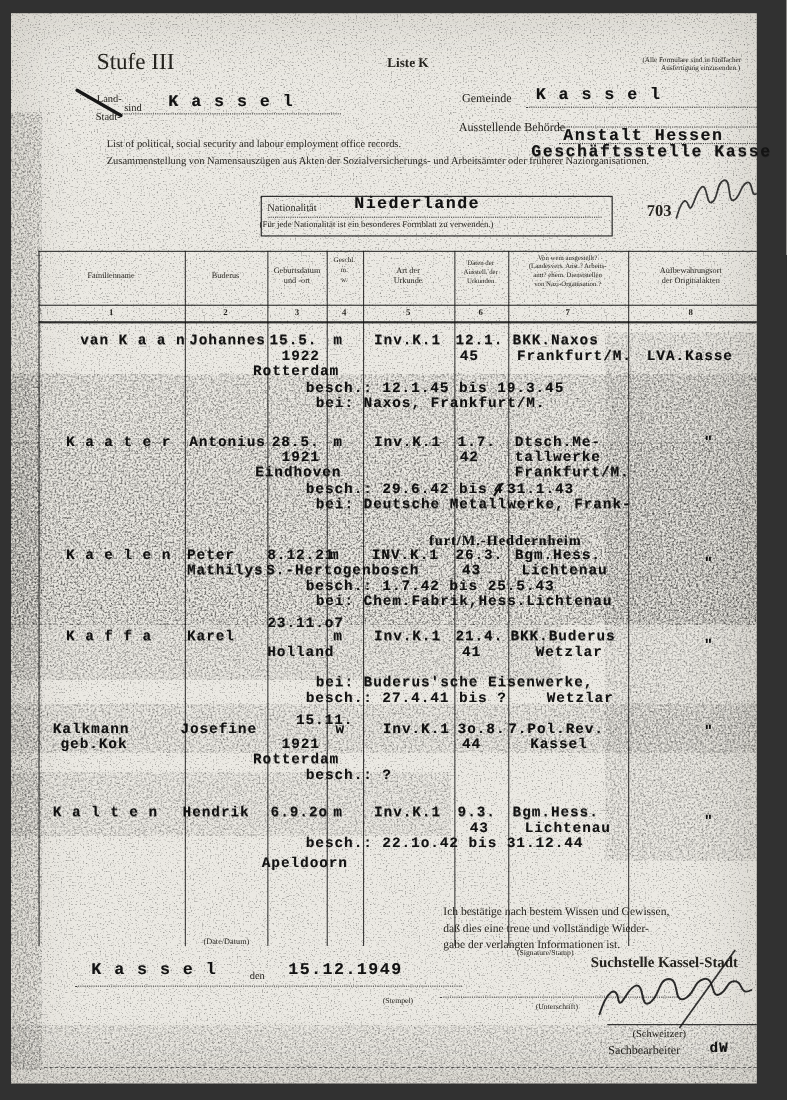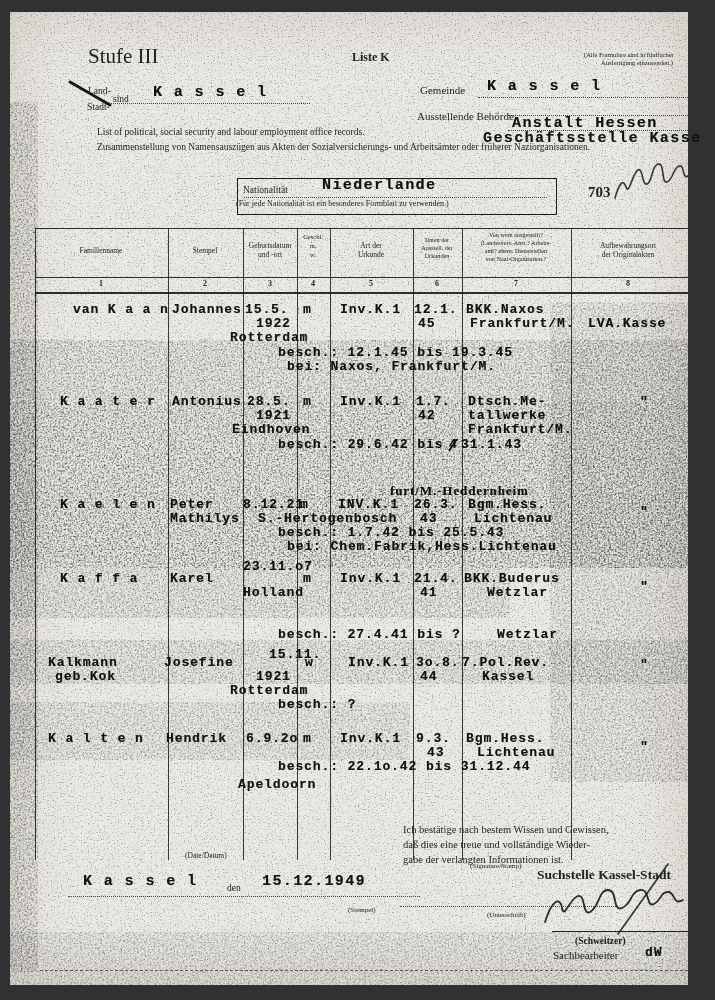--- a/index.html
+++ b/index.html
@@ -82,21 +82,21 @@
         <div class="frag sr z11" style="left: 407px; top: 98px;">Ausstellende Behörde</div>
         <div class="frag mL" style="left: 502px; top: 104px;">Anstalt Hessen</div>
         <div class="frag mL" style="left: 473px; top: 119px;">Geschäftsstelle Kasse</div>
         <div class="frag sr z9" style="left: 87px; top: 115px;">List of political, social security and labour employment office records.</div>
         <div class="frag sr z9" style="left: 87px; top: 130px;">Zusammenstellung von Namensauszügen aus Akten der Sozialversicherungs- und Arbeitsämter oder früherer Naziorganisationen.</div>
         <div class="frag sr z9" style="left: 233px; top: 173px;">Nationalität</div>
         <div class="frag mL" style="left: 312px; top: 166px;">Niederlande</div>
         <div class="frag sr z8" style="left: 226px; top: 187px;">(Für jede Nationalität ist ein besonderes Formblatt zu verwenden.)</div>
         <div class="frag sr z15 b" style="left: 578px; top: 172px;">703</div>
         <div class="frag sr z75 ctr" style="left: 91px; top: 234px;">Familienname</div>
-        <div class="frag sr z75 ctr" style="left: 195px; top: 234px;">Stempel</div>
+        <div class="frag sr z75 ctr" style="left: 195px; top: 234px;">Buderus</div>
         <div class="frag sr z75 ctr" style="left: 260px; top: 229px;">Geburtsdatum</div>
         <div class="frag sr z75 ctr" style="left: 260px; top: 238px;">und -ort</div>
         <div class="frag sr z65 ctr" style="left: 303px; top: 221px;">Geschl.</div>
         <div class="frag sr z65 ctr" style="left: 303px; top: 230px;">m.</div>
         <div class="frag sr z65 ctr" style="left: 303px; top: 239px;">w.</div>
         <div class="frag sr z75 ctr" style="left: 361px; top: 229px;">Art der</div>
         <div class="frag sr z75 ctr" style="left: 361px; top: 238px;">Urkunde</div>
         <div class="frag sr z6 ctr" style="left: 427px; top: 224px;">Daten der</div>
         <div class="frag sr z6 ctr" style="left: 427px; top: 232px;">Ausstell. der</div>
         <div class="frag sr z6 ctr" style="left: 427px; top: 240px;">Urkunden</div>
@@ -137,47 +137,49 @@
         <div class="frag m" style="left: 458px; top: 383px;">Dtsch.Me-</div>
         <div class="frag m" style="left: 630px; top: 383px;">"</div>
         <div class="frag m" style="left: 246px; top: 397px;">1921</div>
         <div class="frag m" style="left: 408px; top: 397px;">42</div>
         <div class="frag m" style="left: 458px; top: 397px;">tallwerke</div>
         <div class="frag m" style="left: 222px; top: 411px;">Eindhoven</div>
         <div class="frag m" style="left: 458px; top: 411px;">Frankfurt/M.</div>
         <div class="frag m" style="left: 268px; top: 426px;">besch.: 29.6.42 bis</div>
         <div class="frag m struck" style="left: 439px; top: 426px;">4</div>
         <div class="frag m" style="left: 451px; top: 426px;">31.1.43</div>
+        <div class="frag m" style="left: 277px; top: 440px;">bei: Deutsche Metallwerke, Frank-</div>
         <div class="frag m" style="left: 380px; top: 472px; font-family: Liberation Serif, serif;">furt/M.-Heddernheim</div>
         <div class="frag m" style="left: 50px; top: 486px;">K a e l e n</div>
         <div class="frag m" style="left: 160px; top: 486px;">Peter</div>
         <div class="frag m" style="left: 233px; top: 486px;">8.12.21</div>
         <div class="frag m" style="left: 290px; top: 486px;">m</div>
         <div class="frag m" style="left: 328px; top: 486px;">INV.K.1</div>
         <div class="frag m" style="left: 404px; top: 486px;">26.3.</div>
         <div class="frag m" style="left: 458px; top: 486px;">Bgm.Hess.</div>
         <div class="frag m" style="left: 630px; top: 493px;">"</div>
         <div class="frag m" style="left: 160px; top: 500px;">Mathilys</div>
-        <div class="frag m" style="left: 248px; top: 500px;">S.-Hertogenbosch</div>
+        <div class="frag m" style="left: 232px; top: 500px;">S.-Hertogenbosch</div>
         <div class="frag m" style="left: 410px; top: 500px;">43</div>
         <div class="frag m" style="left: 464px; top: 500px;">Lichtenau</div>
         <div class="frag m" style="left: 268px; top: 514px;">besch.: 1.7.42 bis 25.5.43</div>
         <div class="frag m" style="left: 277px; top: 528px;">bei: Chem.Fabrik,Hess.Lichtenau</div>
         <div class="frag m" style="left: 50px; top: 560px;">K a f f a</div>
         <div class="frag m" style="left: 160px; top: 560px;">Karel</div>
         <div class="frag m" style="left: 233px; top: 548px;">23.11.o7</div>
         <div class="frag m" style="left: 293px; top: 560px;">m</div>
         <div class="frag m" style="left: 330px; top: 560px;">Inv.K.1</div>
         <div class="frag m" style="left: 404px; top: 560px;">21.4.</div>
         <div class="frag m" style="left: 454px; top: 560px;">BKK.Buderus</div>
         <div class="frag m" style="left: 630px; top: 568px;">"</div>
         <div class="frag m" style="left: 233px; top: 574px;">Holland</div>
         <div class="frag m" style="left: 410px; top: 574px;">41</div>
         <div class="frag m" style="left: 477px; top: 574px;">Wetzlar</div>
         <div class="frag m" style="left: 268px; top: 588px; margin-top: 28px;">besch.: 27.4.41 bis ?</div>
+        <div class="frag m" style="left: 277px; top: 602px;">bei: Buderus'sche Eisenwerke,</div>
         <div class="frag m" style="left: 487px; top: 616px;">Wetzlar</div>
         <div class="frag m" style="left: 38px; top: 644px;">Kalkmann</div>
         <div class="frag m" style="left: 154px; top: 644px;">Josefine</div>
         <div class="frag m" style="left: 233px; top: 636px; padding-left: 26px;">15.11.</div>
         <div class="frag m" style="left: 295px; top: 644px;">w</div>
         <div class="frag m" style="left: 338px; top: 644px;">Inv.K.1</div>
         <div class="frag m" style="left: 406px; top: 644px;">3o.8.</div>
         <div class="frag m" style="left: 452px; top: 644px;">7.Pol.Rev.</div>
         <div class="frag m" style="left: 630px; top: 646px;">"</div>
         <div class="frag m" style="left: 45px; top: 658px;">geb.Kok</div>
@@ -202,21 +204,21 @@
         <div class="frag sr z10" style="left: 393px; top: 827px;">daß dies eine treue und vollständige Wieder-</div>
         <div class="frag sr z10" style="left: 393px; top: 842px;">gabe der verlangten Informationen ist.</div>
         <div class="frag sr z7" style="left: 460px; top: 850px;">(Signature/Stamp)</div>
         <div class="frag sr z135 b" style="left: 527px; top: 855px;">Suchstelle Kassel-Stadt</div>
         <div class="frag sr z75" style="left: 175px; top: 839px;">(Date/Datum)</div>
         <div class="frag mL" style="left: 73px; top: 862px;">K a s s e l</div>
         <div class="frag sr z9" style="left: 217px; top: 871px;">den</div>
         <div class="frag mL" style="left: 252px; top: 862px;">15.12.1949</div>
         <div class="frag sr z7" style="left: 338px; top: 894px;">(Stempel)</div>
         <div class="frag sr z7" style="left: 477px; top: 899px;">(Unterschrift)</div>
-        <div class="frag sr z9" style="left: 565px; top: 924px; font-weight: bold;">(Schweitzer)</div>
+        <div class="frag sr z9" style="left: 565px; top: 924px;">(Schweitzer)</div>
         <div class="frag sr z11" style="left: 543px; top: 937px;">Sachbearbeiter</div>
         <div class="frag m" style="left: 635px; top: 934px;">dW</div>
       </div>
 
     <svg class="layer" width="678" height="973" viewBox="0 0 678 973">
       <path d="M60 70 L100 93" stroke="#181818" stroke-width="3" fill="none" stroke-linecap="round"></path>
       <path d="M605 186 C609 172,613 166,616 175 C619 184,622 162,628 158 C633 155,632 174,637 172 C643 170,641 154,648 152 C655 150,651 172,657 170 C663 168,663 156,669 154 C675 152,672 168,678 164" stroke="#1a1a1a" stroke-width="1.6" fill="none" stroke-linecap="round" opacity=".85"></path>
       <path d="M535 910 C542 888,550 884,552 896 C554 908,560 886,568 884 C576 882,572 904,580 900 C590 895,588 878,598 878 C608 878,602 900,612 896 C622 892,620 880,630 878 C640 876,636 896,644 892 C652 888,650 880,658 880 C666 880,662 894,673 888" stroke="#161616" stroke-width="1.8" fill="none" stroke-linecap="round" opacity=".9"></path>
       <path d="M608 922 L658 852" stroke="#161616" stroke-width="1.6" fill="none" stroke-linecap="round" opacity=".85"></path>
     </svg>

